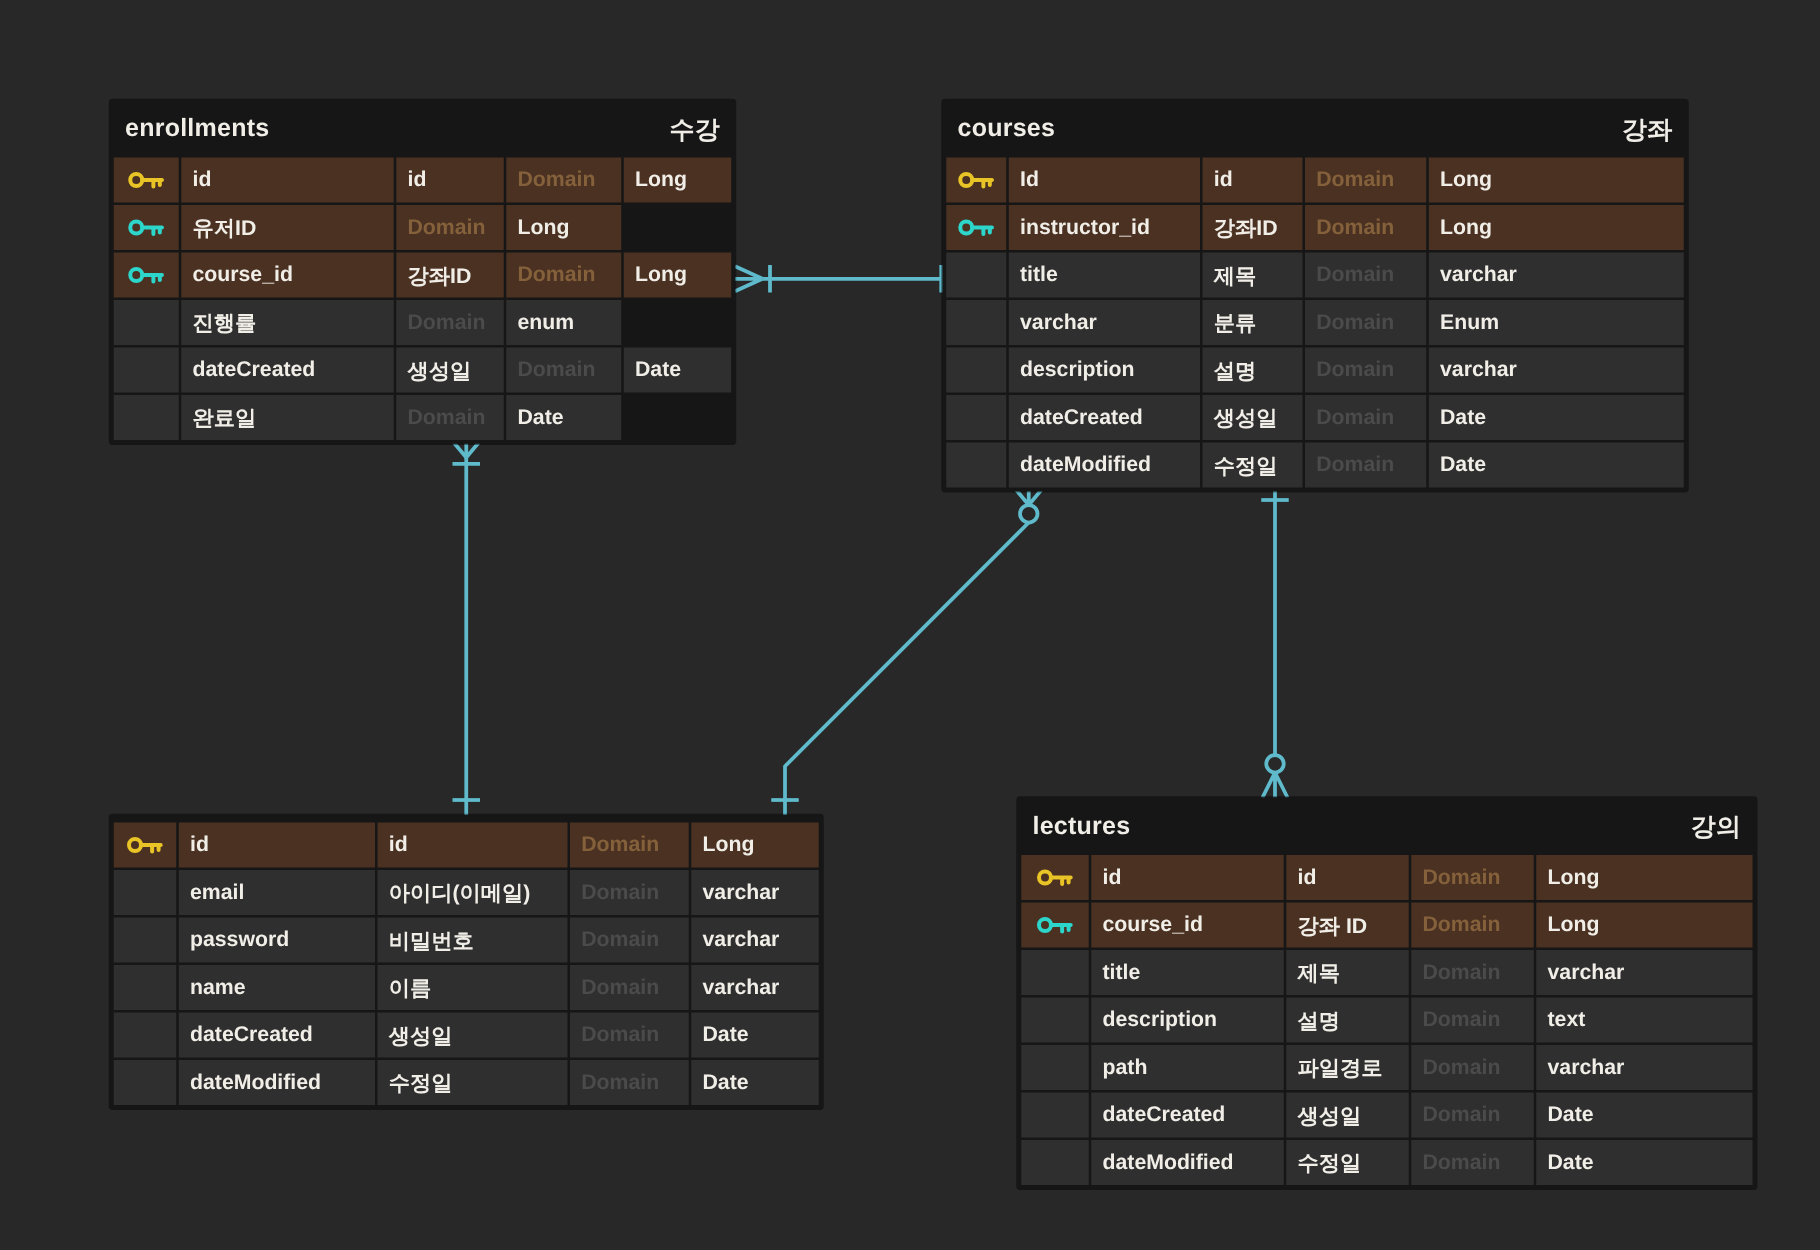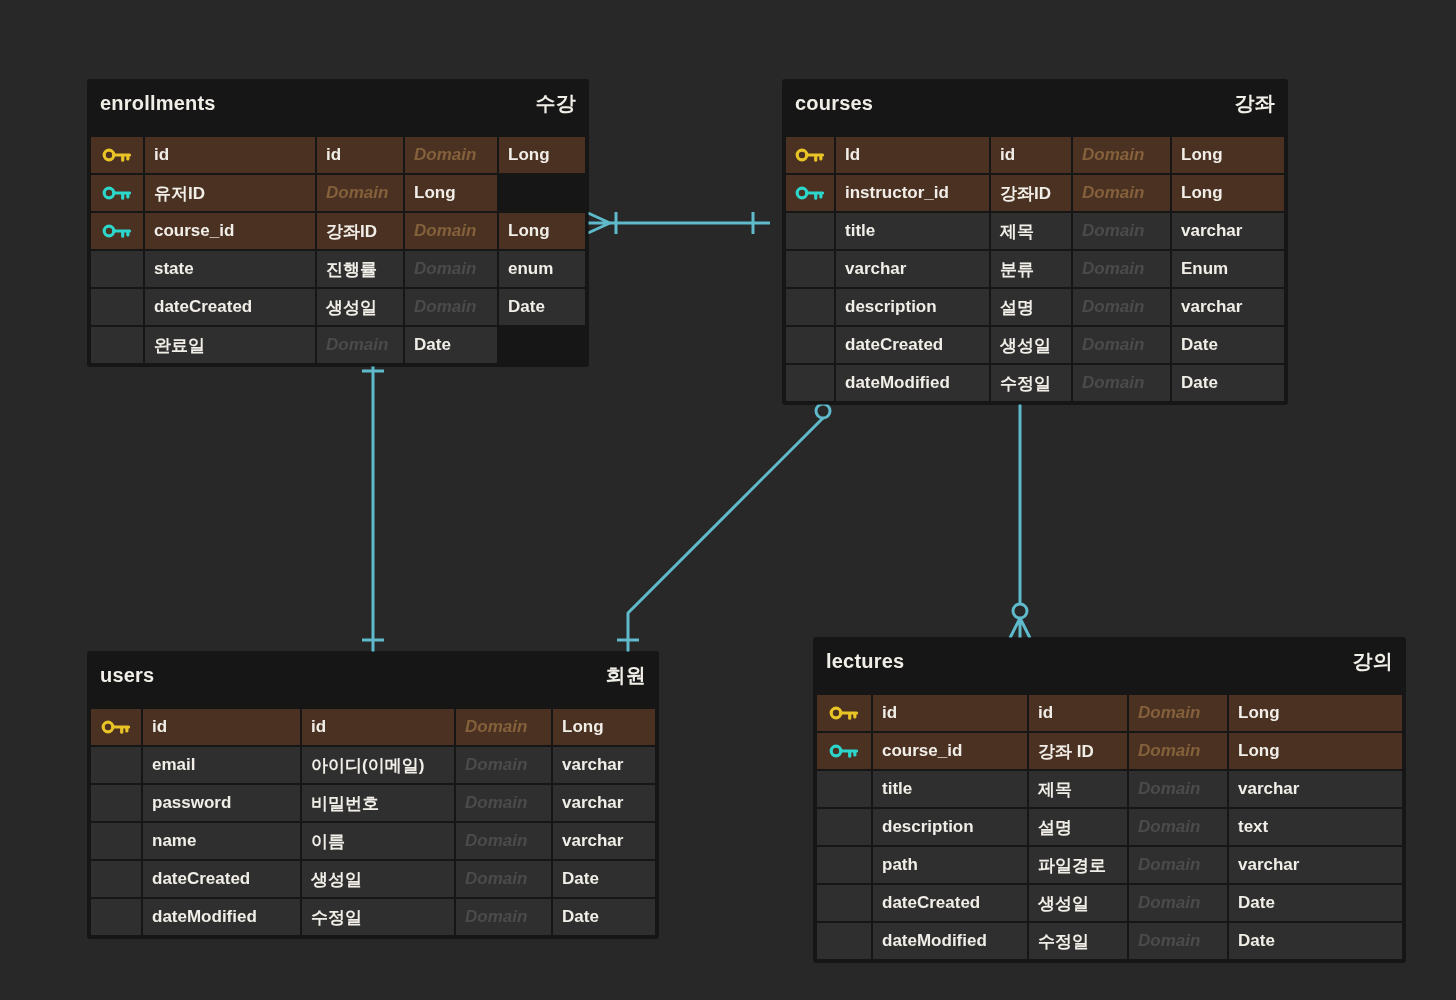--- a/index.html
+++ b/index.html
@@ -15,34 +15,34 @@
     padding:3px;border-radius:2px;
     box-shadow:0 0 0 1px rgba(0,0,0,.45);
   }
   .theader{
     height:40px;display:flex;justify-content:space-between;align-items:center;
     padding:0 9px;
   }
   .tname,.tko{
     color:var(--text,#f1eee8);font-size:20px;font-weight:bold;letter-spacing:.2px;
   }
-  .tbody{margin-top:14px;display:grid;grid-auto-rows:36px;row-gap:2px;}
+  .tbody{margin-top:3px;display:grid;grid-auto-rows:36px;row-gap:2px;}
   .row{display:grid;column-gap:2px;}
   .t0 .row{grid-template-columns:52px 170px 86px 92px 1fr;}
   .t1 .row{grid-template-columns:48px 153px 80px 97px 1fr;}
   .t2 .row{grid-template-columns:50px 157px 152px 95px 1fr;}
   .t3 .row{grid-template-columns:54px 154px 98px 98px 1fr;}
   .cell{
     background:var(--row-bg,#2f2f2f);
     display:flex;align-items:center;
     padding:0 9px;overflow:hidden;white-space:nowrap;
     color:var(--text,#f1eee8);font-size:17px;font-weight:bold;
   }
   .row.hl .cell{background:var(--pk-row-bg,#4a3122);}
-  .cell.domain{font-style:italic;color:var(--domain-text,#4b4b4b);}
+  .cell.domain{color:var(--domain-text,#4b4b4b);}
   .row.hl .cell.domain{color:var(--domain-text-pk,#84613b);}
   .icon-cell{justify-content:center;padding:0;}
   .icon-cell.pk{color:var(--pk-icon,#e9c426);}
   .icon-cell.fk{color:var(--fk-icon,#2dd6cb);}
   svg.rels{position:absolute;inset:0;}
   .rel path{stroke:var(--line-color,#5fbacb);stroke-width:3;fill:none;stroke-linejoin:round;}
   .rel circle{stroke:var(--line-color,#5fbacb);stroke-width:3;fill:none;}
 </style>
 </head>
 <body>
@@ -110,42 +110,41 @@
               <path d="M10.2 7 H24 M18 7 V11.5 M22.5 7 V10.5" fill="none" stroke="currentColor" stroke-width="2.8" stroke-linecap="round"></path>
             </svg>
           </div>
           <div class="cell name">course_id</div>
           <div class="cell label">강좌ID</div>
           <div class="cell domain">Domain</div>
           <div class="cell type">Long</div>
         </div>
         <div class="row">
           <div class="cell icon-cell"></div>
-          <div class="cell name">state</div>
           <div class="cell label">진행률</div>
           <div class="cell domain">Domain</div>
           <div class="cell type">enum</div>
         </div>
         <div class="row">
           <div class="cell icon-cell"></div>
           <div class="cell name">dateCreated</div>
           <div class="cell label">생성일</div>
           <div class="cell domain">Domain</div>
           <div class="cell type">Date</div>
         </div>
         <div class="row">
           <div class="cell icon-cell"></div>
           <div class="cell label">완료일</div>
           <div class="cell domain">Domain</div>
           <div class="cell type">Date</div>
         </div>
       </div>
   </div>
 
-  <div class="table t1" style="left:783px;top:80px;width:504px;">
+  <div class="table t1" style="left:754px;top:80px;width:596px;">
     <div class="theader">
       <span class="tname">courses</span>
       <span class="tko">강좌</span>
     </div>
     <div class="tbody">
         <div class="row hl">
           <div class="cell icon-cell pk">
             <svg viewBox="0 0 26 14" width="30" height="16" aria-hidden="true">
               <circle cx="6" cy="7" r="4.2" fill="none" stroke="currentColor" stroke-width="2.8"></circle>
               <path d="M10.2 7 H24 M18 7 V11.5 M22.5 7 V10.5" fill="none" stroke="currentColor" stroke-width="2.8" stroke-linecap="round"></path>
@@ -200,24 +199,20 @@
           <div class="cell icon-cell"></div>
           <div class="cell name">dateModified</div>
           <div class="cell label">수정일</div>
           <div class="cell domain">Domain</div>
           <div class="cell type">Date</div>
         </div>
       </div>
   </div>
 
   <div class="table t2" style="left:88px;top:652px;width:570px;">
-    <div class="theader">
-      <span class="tname">users</span>
-      <span class="tko">회원</span>
-    </div>
     <div class="tbody">
         <div class="row hl">
           <div class="cell icon-cell pk">
             <svg viewBox="0 0 26 14" width="30" height="16" aria-hidden="true">
               <circle cx="6" cy="7" r="4.2" fill="none" stroke="currentColor" stroke-width="2.8"></circle>
               <path d="M10.2 7 H24 M18 7 V11.5 M22.5 7 V10.5" fill="none" stroke="currentColor" stroke-width="2.8" stroke-linecap="round"></path>
             </svg>
           </div>
           <div class="cell name">id</div>
           <div class="cell label">id</div>

